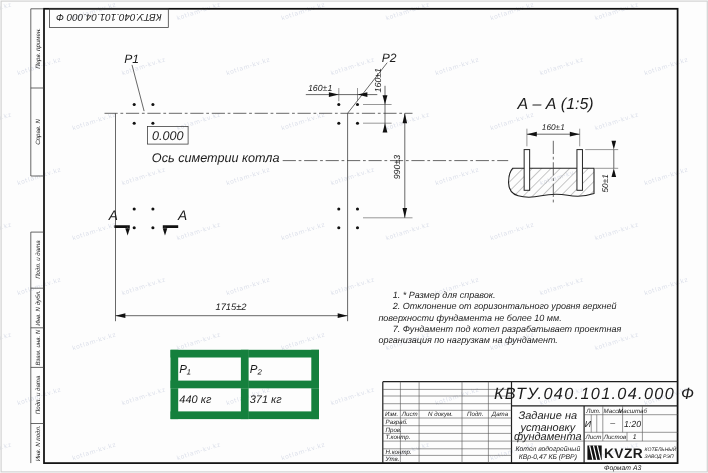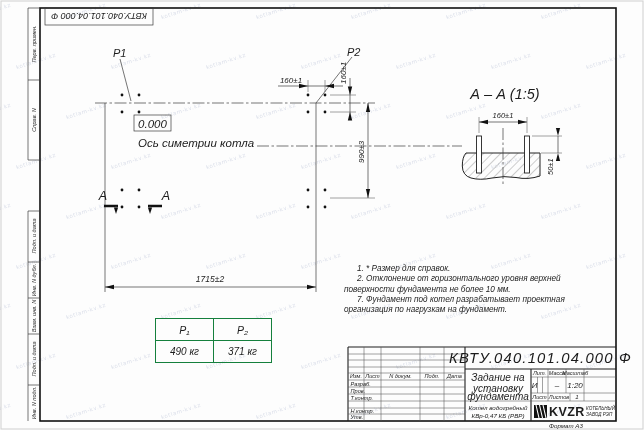--- a/index.html
+++ b/index.html
@@ -24,21 +24,21 @@
   .thk2{stroke:#111;stroke-width:2.6;fill:none}
   .dd{stroke-dasharray:12 2.5 2.5 2.5}
   .ar{fill:#111;stroke:none}
   .edge{stroke:#cfcfcf;stroke-width:1;fill:none}
   
   .notes{position:absolute;left:344px;top:264px;width:268px;z-index:3;
          font-style:italic;font-size:8.2px;line-height:10.3px;color:#222;}
   .notes p{margin:0;text-indent:13px;}
   
   .load-table{position:absolute;left:155px;top:318px;z-index:3;border-collapse:collapse;}
-  .load-table td{border:1px solid #15803d;width:55px;height:19px;text-align:center;
+  .load-table td{border:7px solid #15803d;width:55px;height:19px;text-align:left;
          font-style:italic;color:#1c1c1c;background:transparent;}
   .load-table .hd{font-size:10.5px}
   .load-table .vl{font-size:10px}
 </style>
 </head>
 <body>
 
 <div class="sheet">
 
   <div class="wm-layer">
@@ -292,19 +292,19 @@
     <p>7. Фундамент под котел разрабатывает проектная организация по нагрузкам на фундамент.</p>
   </div>
 
   <table class="load-table">
     <tbody>
       <tr>
         <td class="hd">P₁</td>
         <td class="hd">P₂</td>
       </tr>
       <tr>
-        <td class="vl">490 кг</td>
+        <td class="vl">440 кг</td>
         <td class="vl">371 кг</td>
       </tr>
     </tbody>
   </table>
 
 </div>
 
 </body></html>

